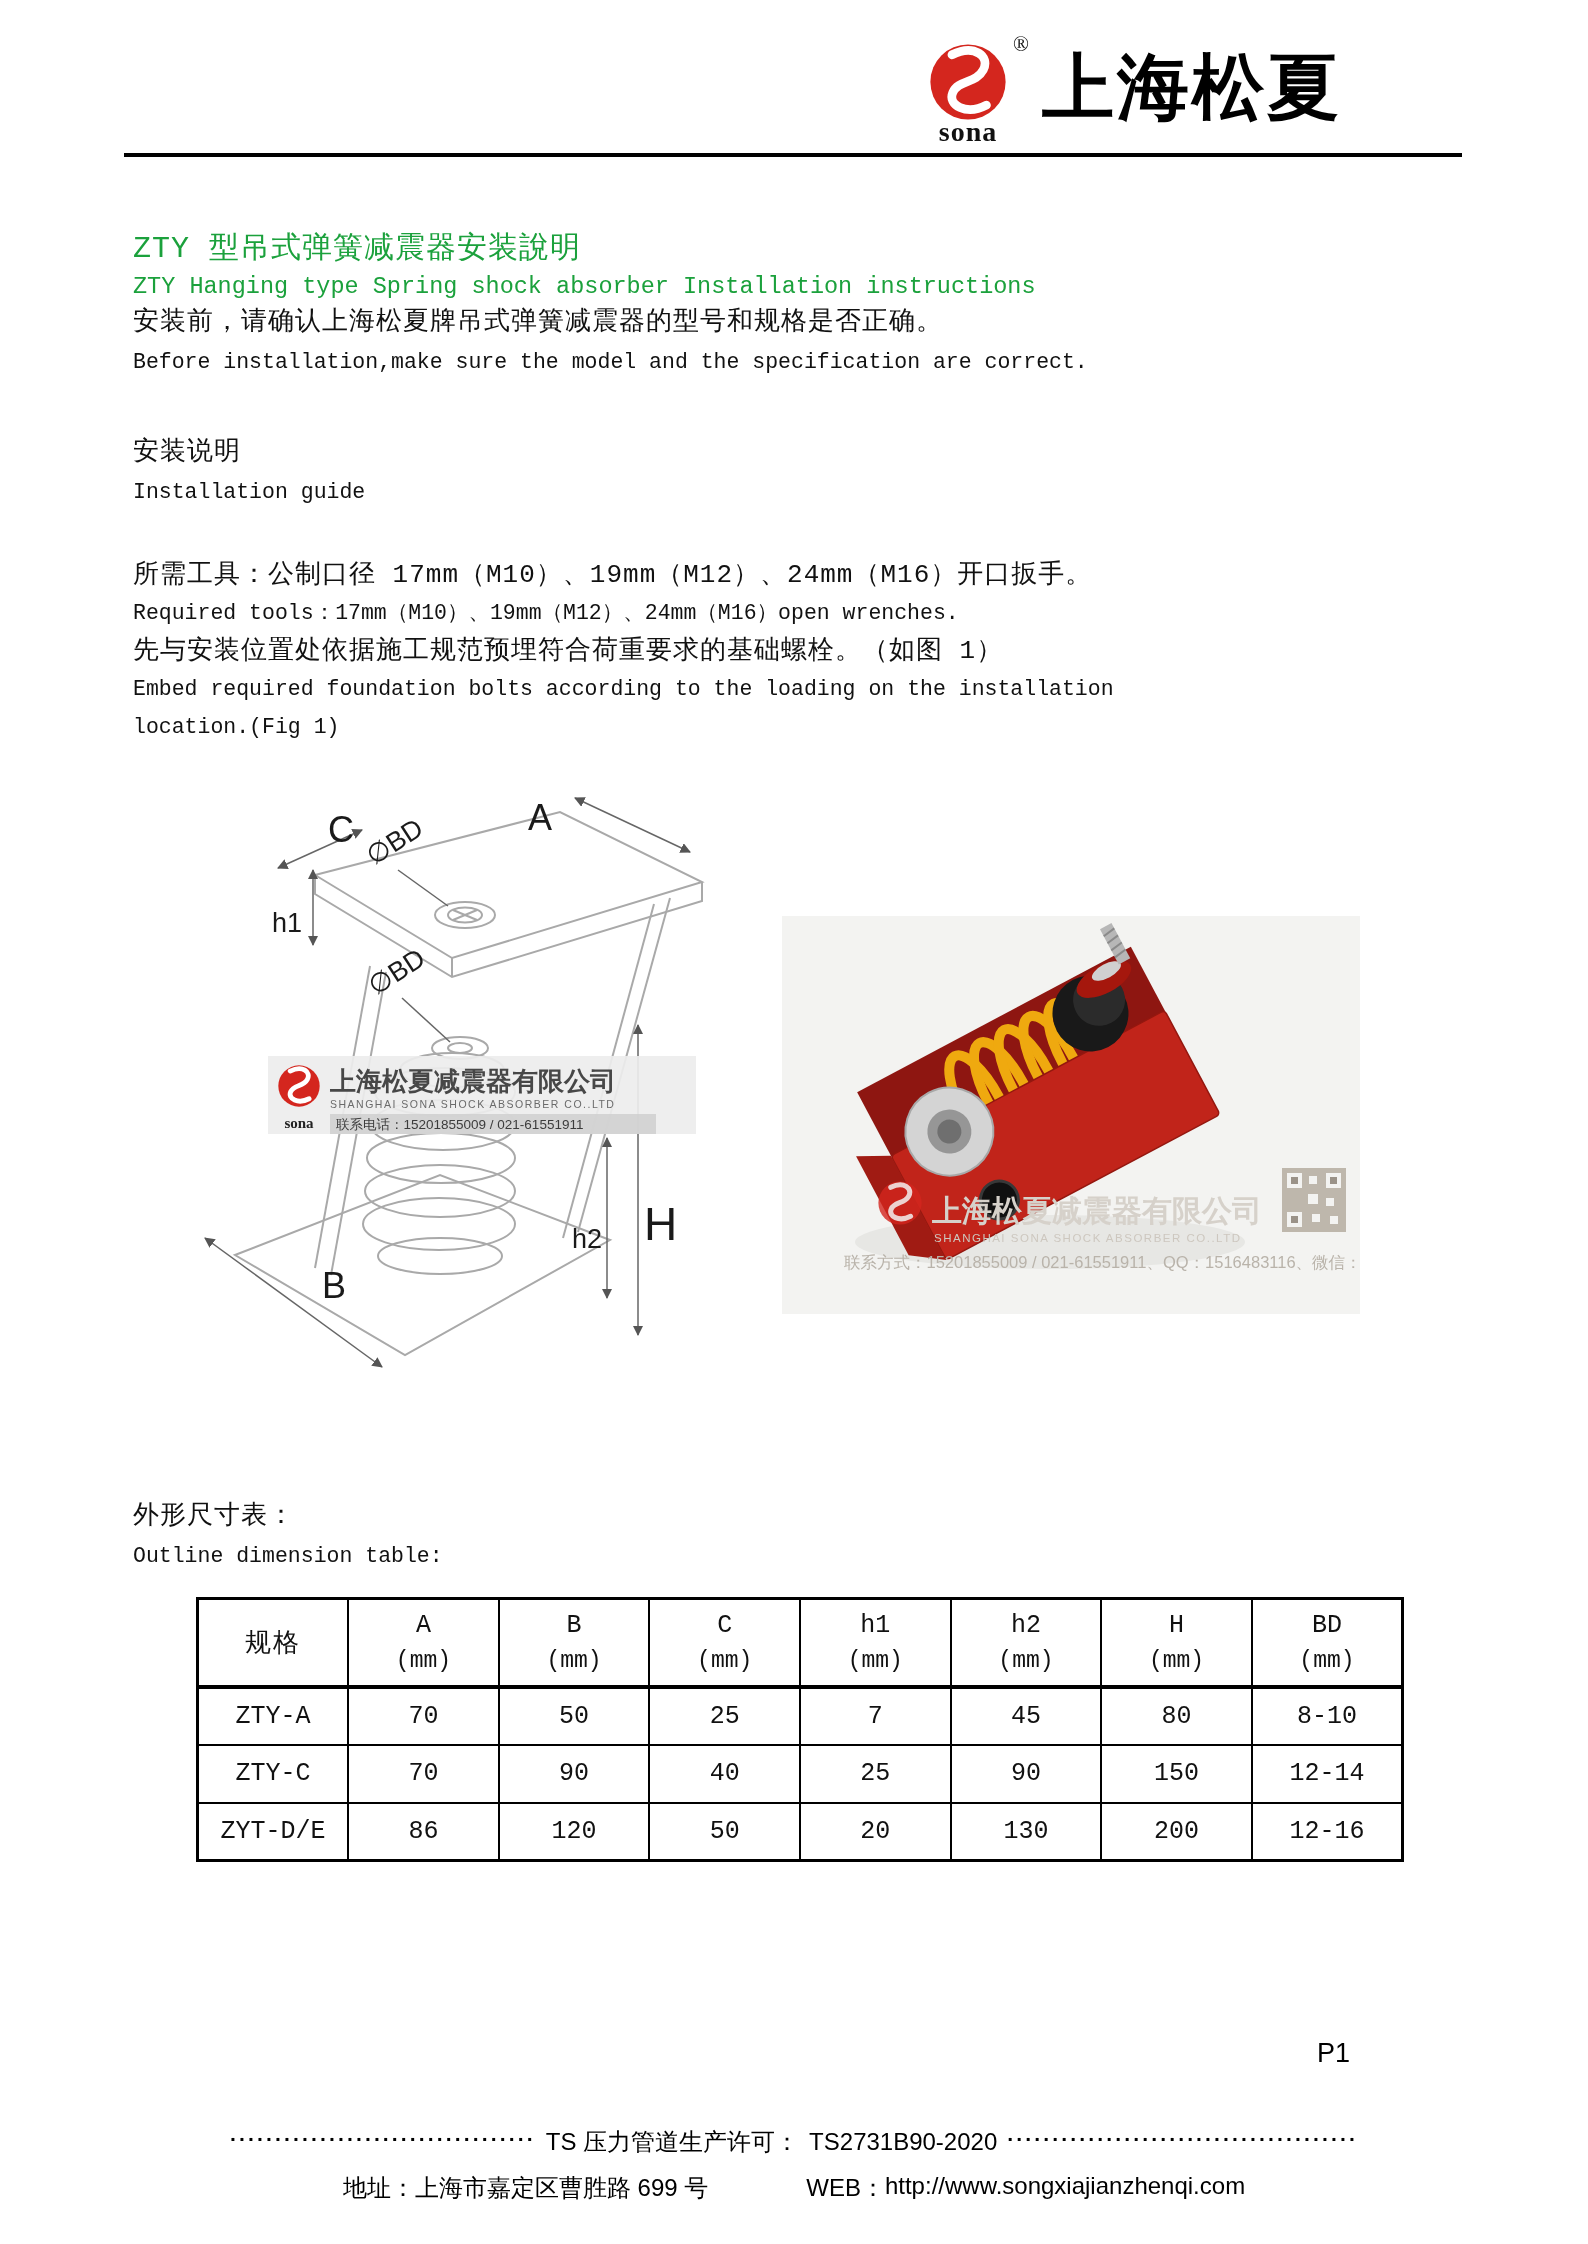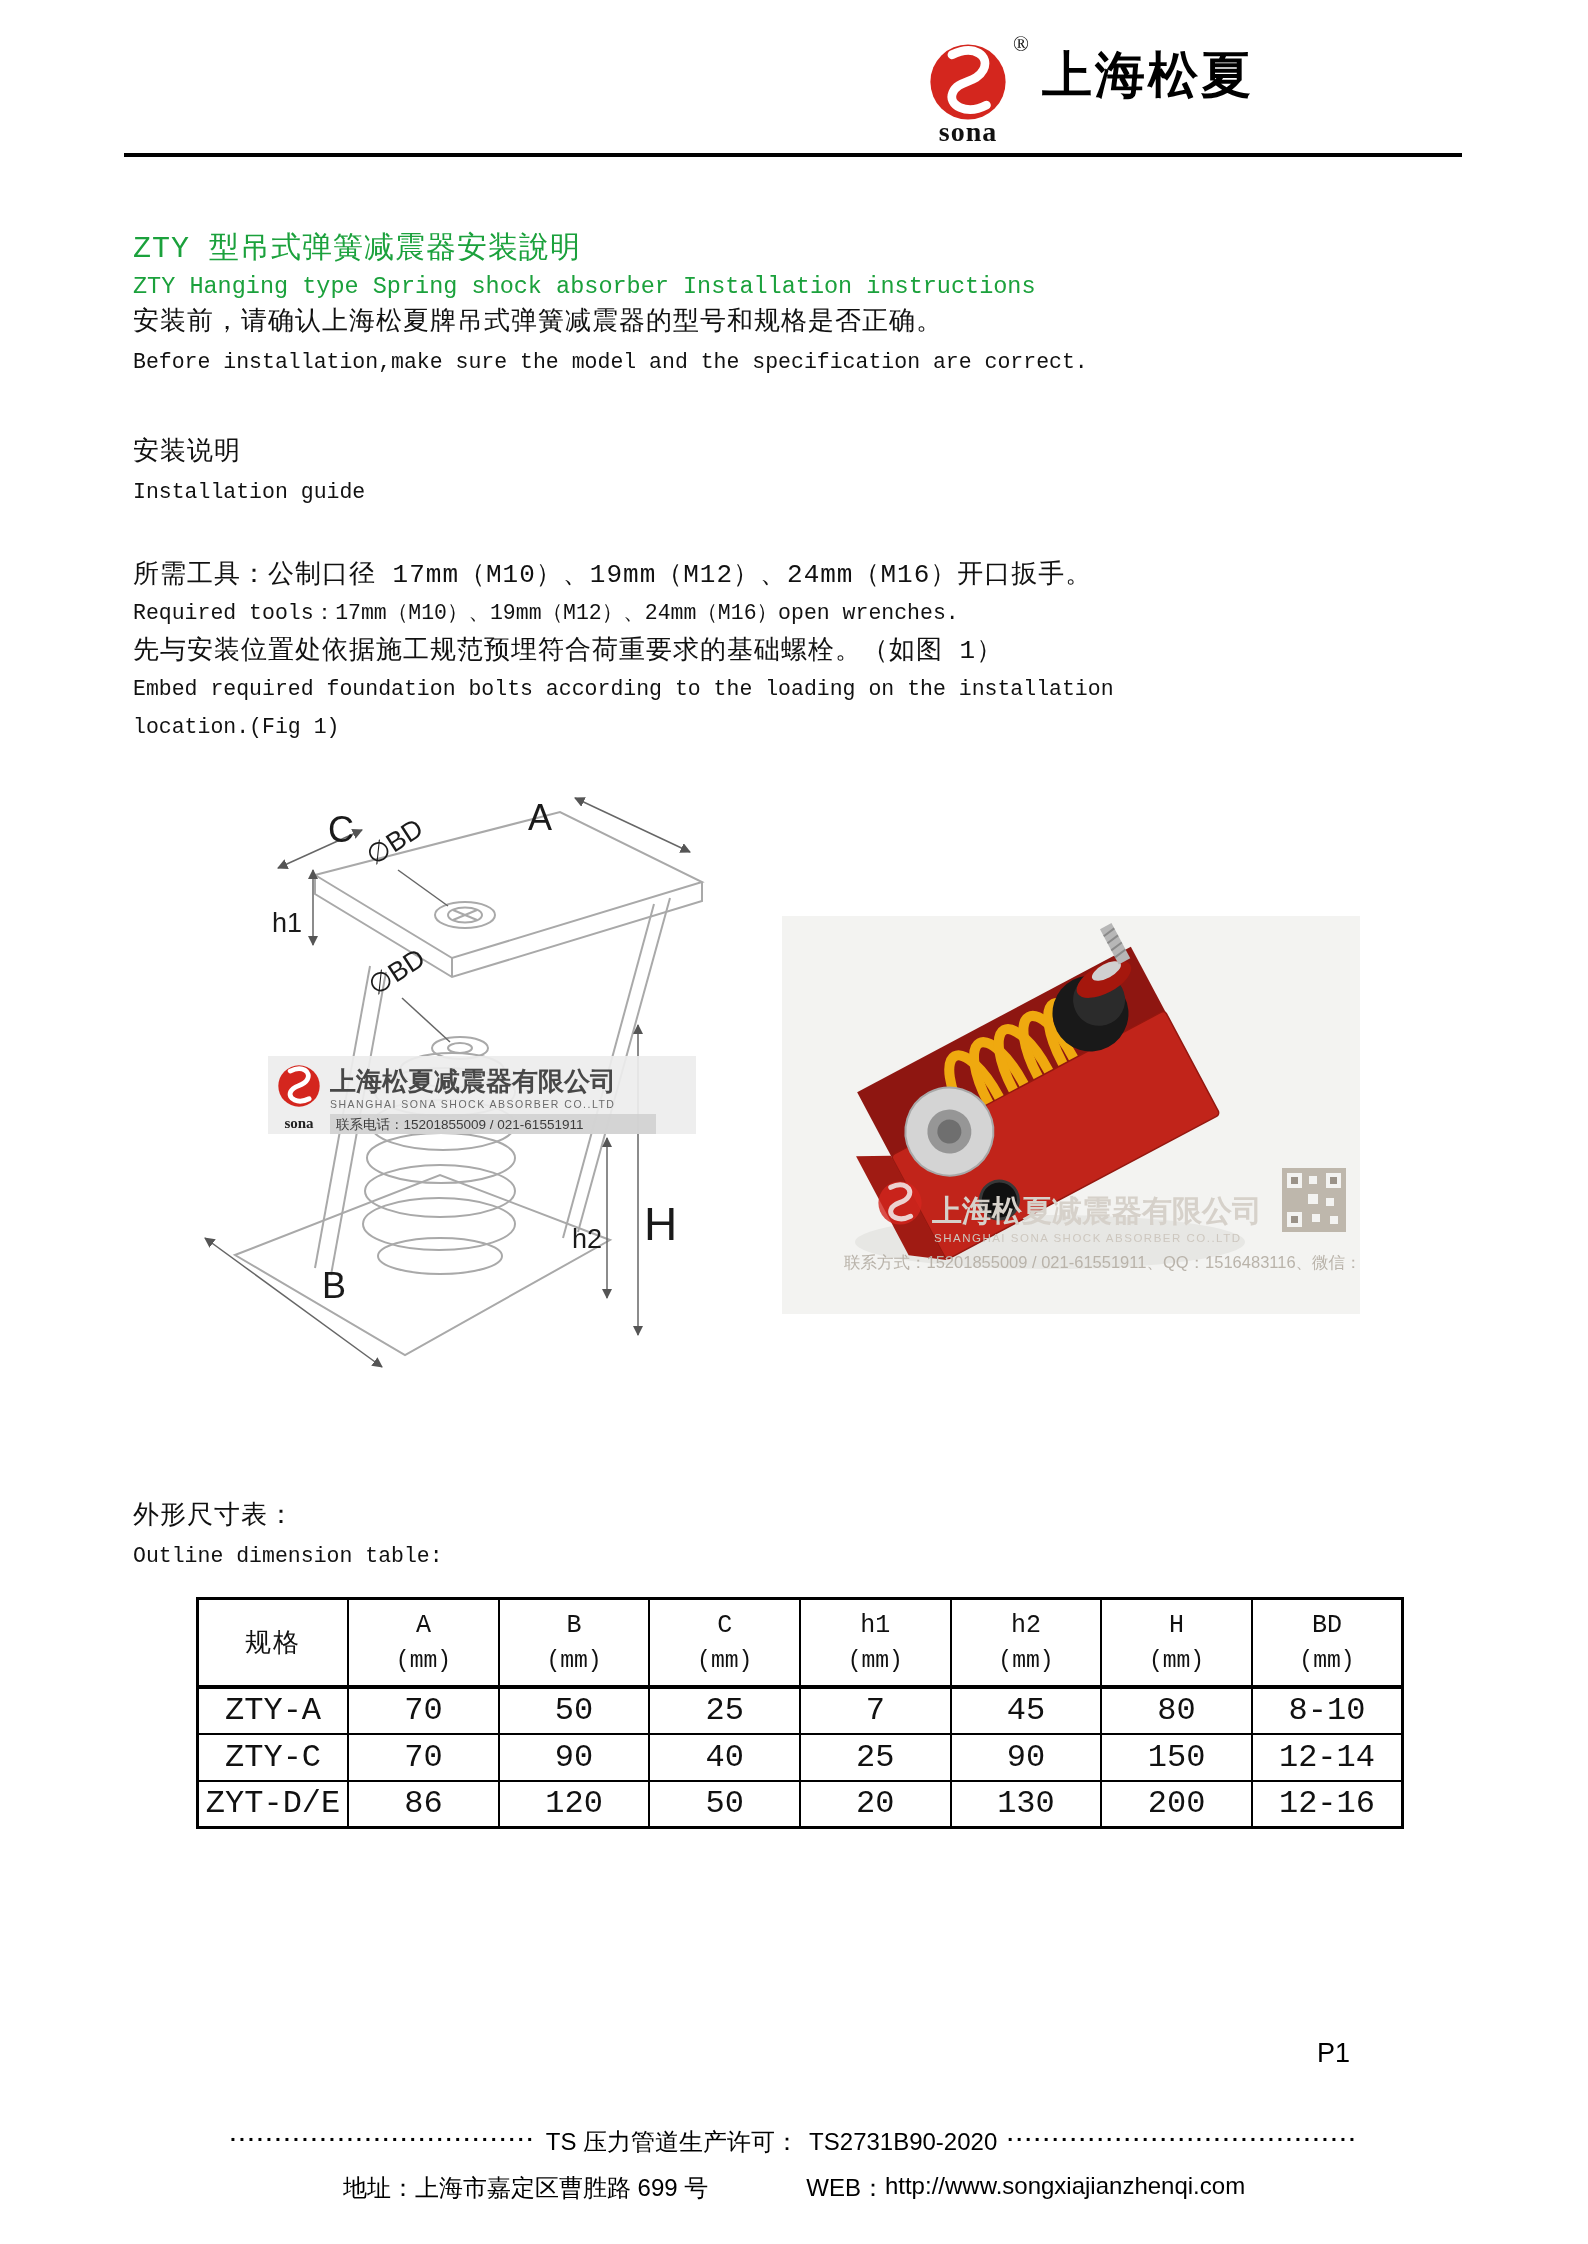--- a/index.html
+++ b/index.html
@@ -12,41 +12,41 @@
     overflow: hidden;
     font-family: "Liberation Mono", "DejaVu Sans Mono", monospace;
     color: #111;
   }
   
   .logo-ball { position: absolute; left: 928px; top: 42px; width: 80px; height: 80px; }
   .logo-reg  { position: absolute; left: 1013px; top: 32px; font-size: 21px; font-family: "Liberation Serif", serif; }
   .logo-sona { position: absolute; left: 924px; top: 116px; width: 88px; text-align: center;
                font-family: "Liberation Serif", serif; font-weight: bold; font-size: 28px; letter-spacing: 1px; }
   .company-cn { position: absolute; left: 1042px; top: 48px; font-family: "Liberation Sans", sans-serif;
-                font-weight: bold; font-size: 50px; letter-spacing: 3px; line-height: 1.1; color:#000; }
+                font-weight: bold; font-size: 72px; letter-spacing: 3px; line-height: 1.1; color:#000; }
   .header-rule { position: absolute; left: 124px; top: 153px; width: 1338px; height: 4px; background: #000; }
   
   .tblock { position: absolute; left: 133px; }
   .green { color: #1ba13c; }
   .title-cn { font-size: 30px; line-height: 38px; letter-spacing: 1px; margin-top: 44px; }
   .title-en { font-size: 23.5px; line-height: 38px; }
   .cn-line { font-size: 26px; line-height: 40px; letter-spacing: 1px; white-space: pre; }
   .en-line { font-size: 21.5px; line-height: 40px; white-space: pre; }
   .lh38 .cn-line, .lh38 .en-line { line-height: 38px; }
   
   .fig-drawing { position: absolute; left: 130px; top: 770px; width: 590px; height: 630px; }
   .fig-photo   { position: absolute; left: 782px; top: 916px; width: 578px; height: 398px; }
   svg text { font-family: "Liberation Sans", sans-serif; }
   
   .table-wrap { position: absolute; left: 168px; top: 1597px; width: 1208px; margin-left: 28px; }
   table.dim { width: 100%; border-collapse: collapse; table-layout: fixed;
               font-family: "Liberation Mono", "DejaVu Sans Mono", monospace; border: 3px solid #000; }
   table.dim th, table.dim td { border: 2px solid #000; text-align: center; vertical-align: middle; font-weight: normal; }
   table.dim thead th { height: 88px; border-bottom: 4px solid #000; }
-  table.dim td { height: 47px; font-size: 32px; }
+  table.dim td { height: 58px; font-size: 25px; }
   .spec-head { font-size: 26px; letter-spacing: 2px; }
   .col-letter { font-size: 25px; margin-bottom: 8px; }
   .col-unit { font-size: 23px; }
   
   .page-num { position: absolute; left: 1250px; top: 2038px; width: 100px; text-align: right;
               font-family: "Liberation Sans", sans-serif; font-size: 27px; color:#000; }
   .footer-1 { position: absolute; left: 0; top: 2126px; width: 1588px; display: flex; justify-content: center;
               align-items: center; gap: 10px; font-family: "Liberation Sans", sans-serif; font-size: 24px; color:#000; }
   .dots { font-size: 21px; font-weight: bold; letter-spacing: 2px; position: relative; top: -3px; white-space: nowrap; }
   .footer-2 { position: absolute; left: 0; top: 2172px; width: 1588px; display: flex; justify-content: center;

